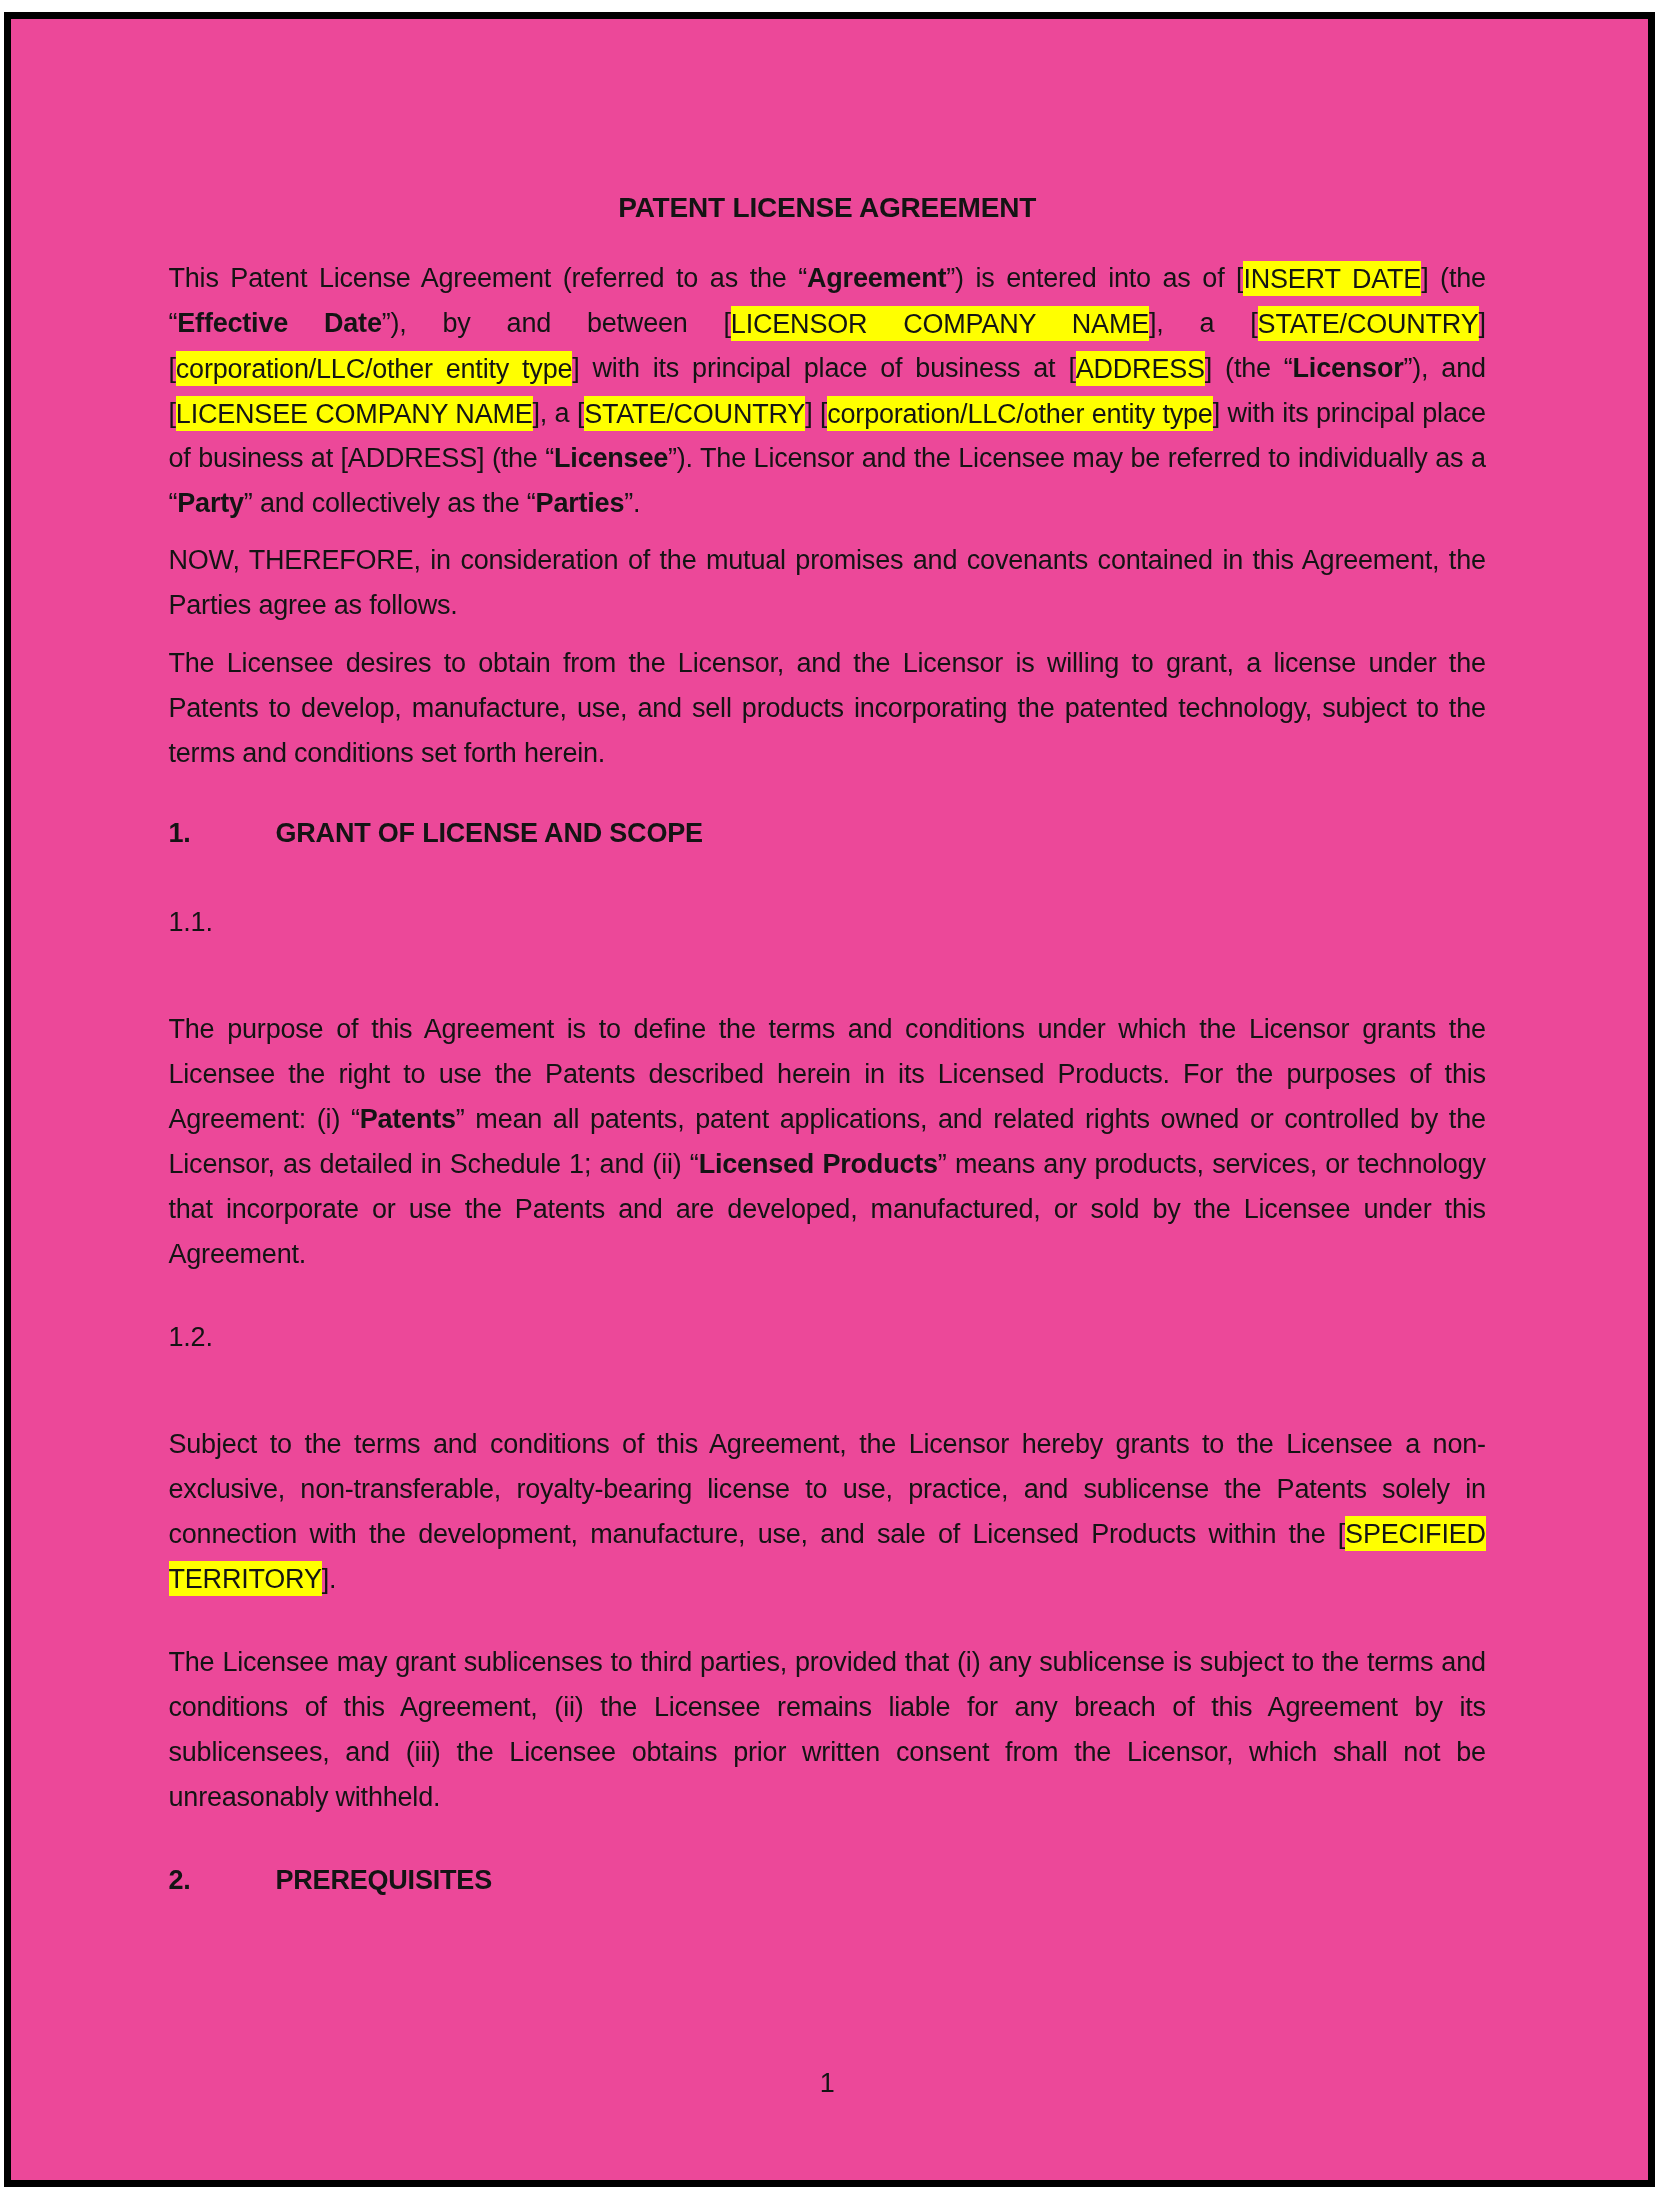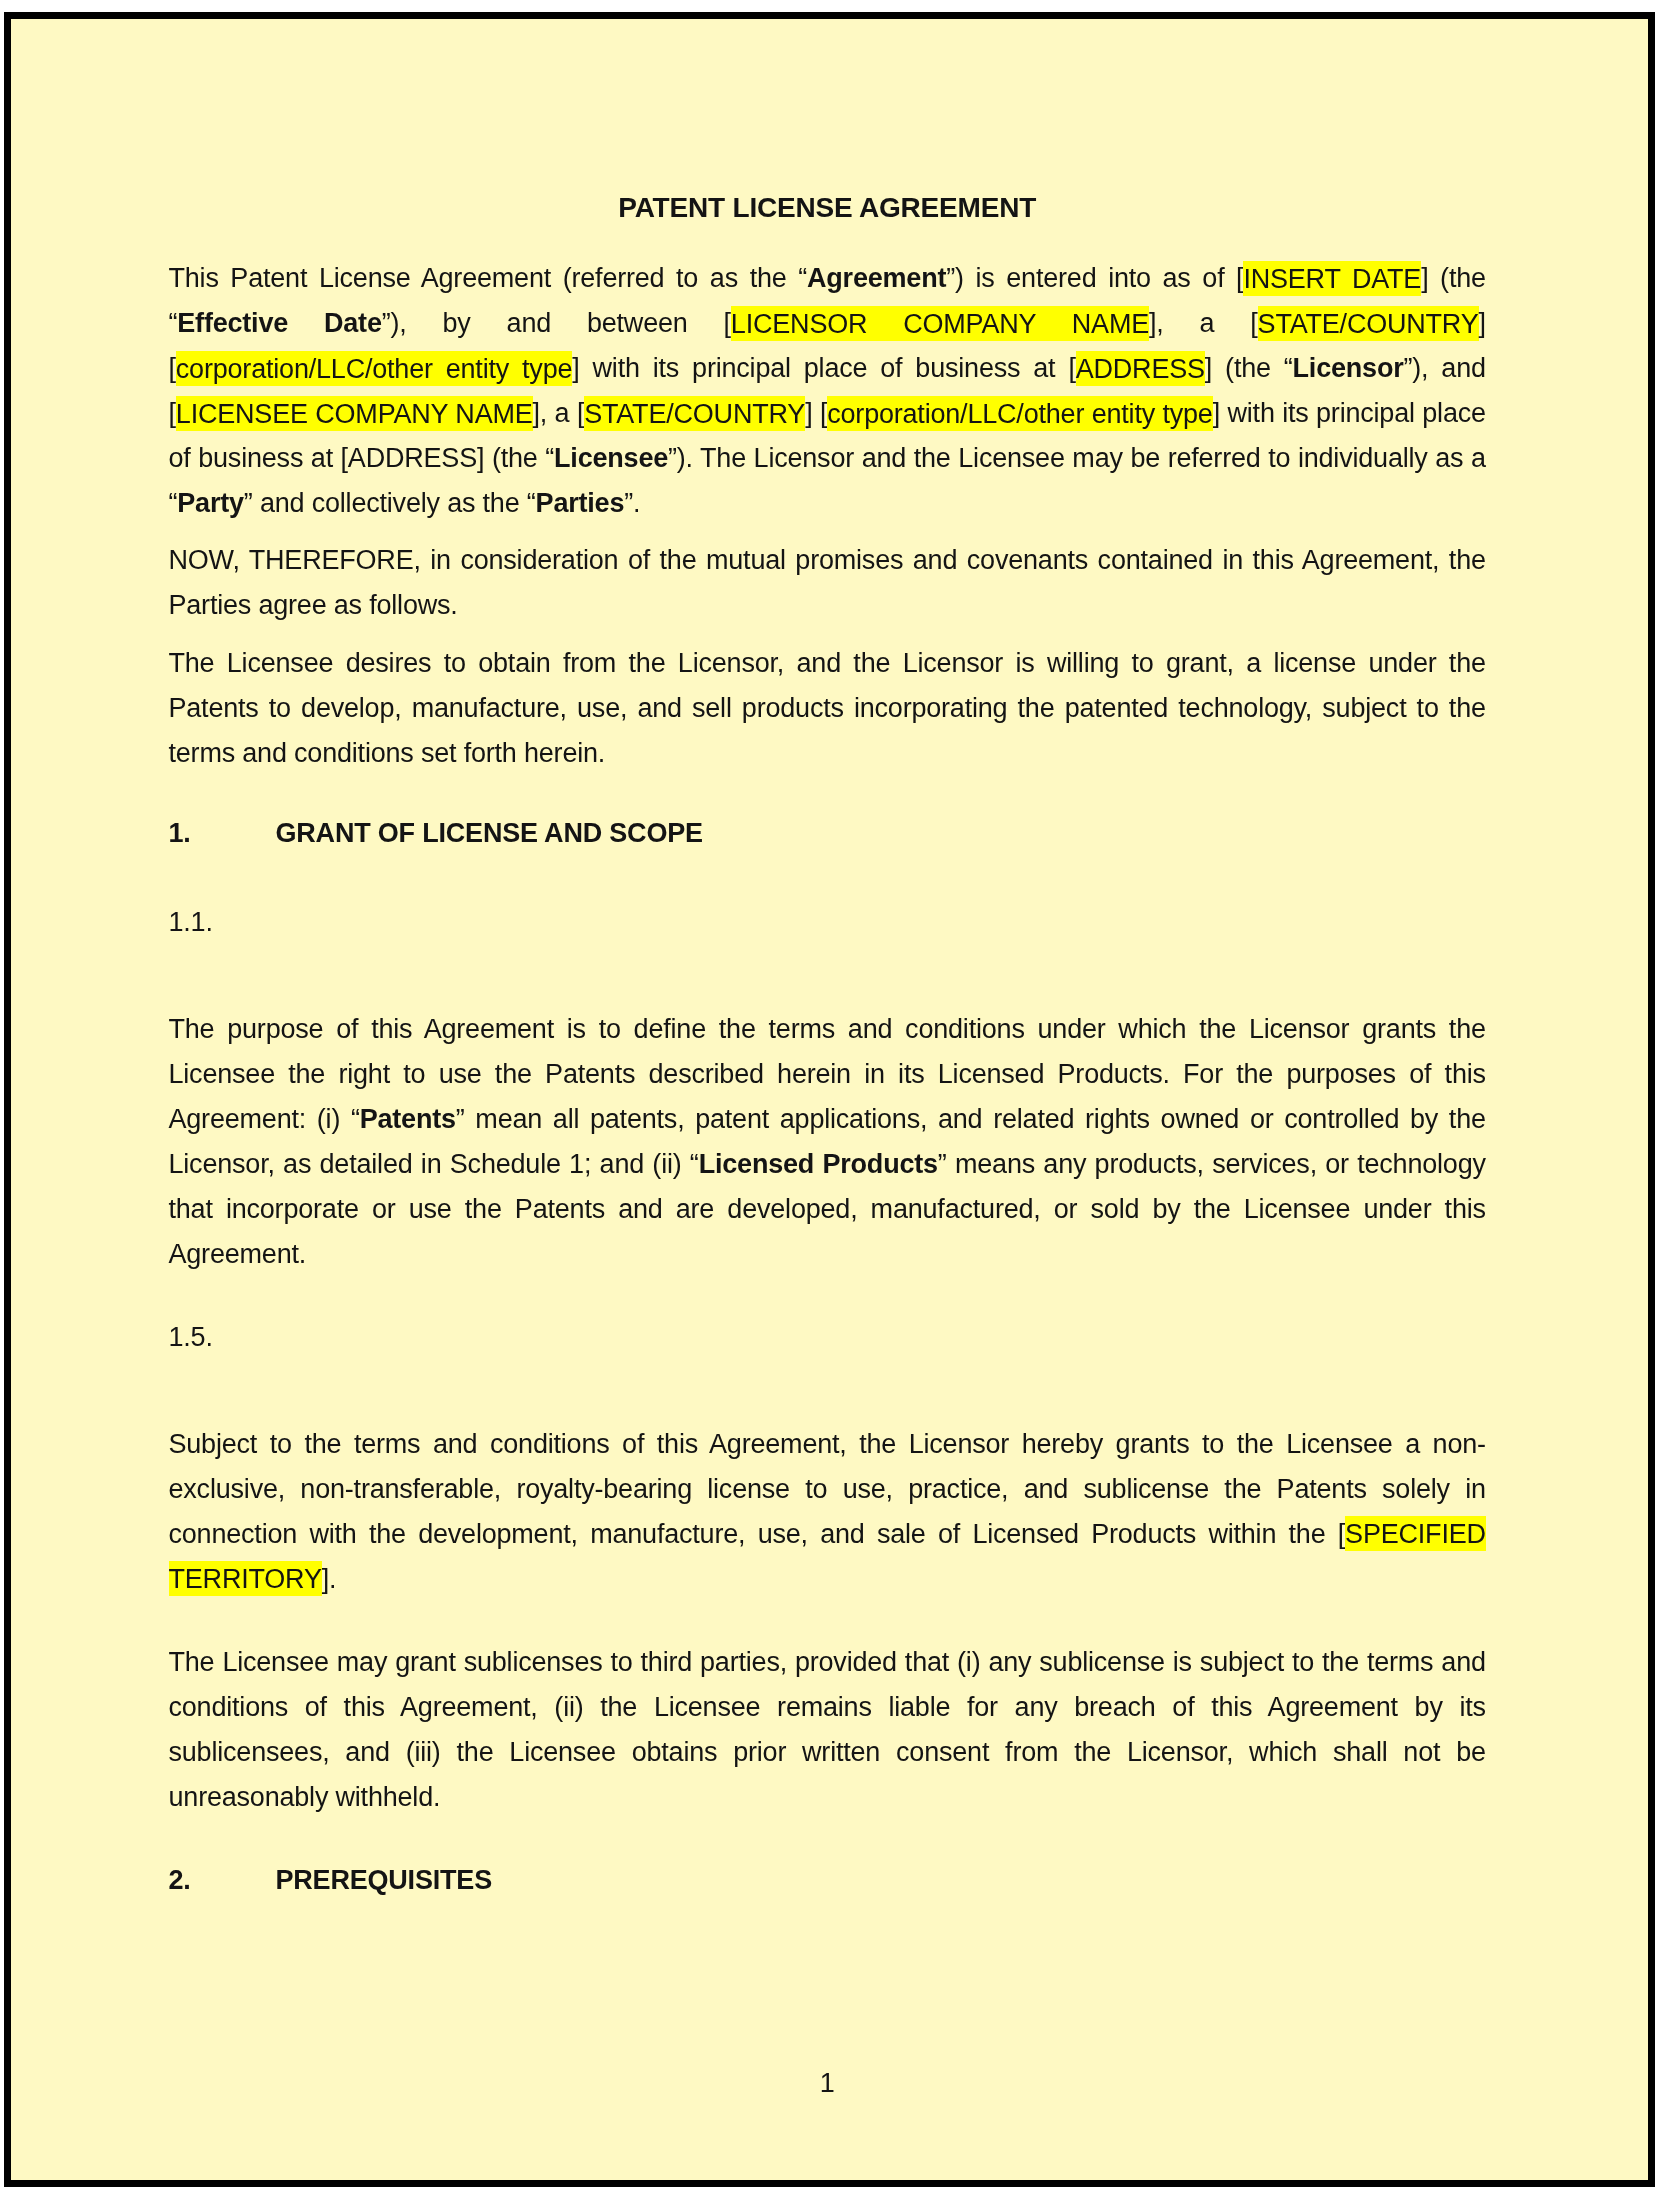--- a/index.html
+++ b/index.html
@@ -3,21 +3,21 @@
 <meta charset="utf-8">
 <style>
   :root { --hl: #ffff00; }
   * { margin:0; padding:0; box-sizing:border-box; }
   html,body { width:1660px; height:2201px; background:#ffffff; overflow:hidden; }
   body { font-family:"Liberation Sans","DejaVu Sans",sans-serif; color:#141414; }
 
   .frame {
     position:absolute; left:3.5px; top:12.2px; right:5.2px; bottom:14px;
     border:7.9px solid #000;
-    background:#fef9c3;
+    background:#ec4899;
   }
 
   .content {
     position:absolute; left:158px; right:162px; top:0; bottom:0;
     padding-top:166px;
     font-size:27px; line-height:45px; letter-spacing:-0.2px;
   }
 
   .doc-title {
     text-align:center; font-weight:700; font-size:28px; line-height:45px;
@@ -55,21 +55,21 @@
       <span class="num">1.</span>
       <span class="body">GRANT OF LICENSE AND SCOPE</span>
     </div>
 
     <div class="item">
       <span class="num">1.1.</span>
       <span class="body"><span>The purpose of this Agreement is to define the terms and conditions under which the Licensor grants the Licensee the right to use the Patents described herein in its Licensed Products. For the purposes of this Agreement: (i) “</span><span class="b">Patents</span><span>” mean all patents, patent applications, and related rights owned or controlled by the Licensor, as detailed in Schedule 1; and (ii) “</span><span class="b">Licensed Products</span><span>” means any products, services, or technology that incorporate or use the Patents and are developed, manufactured, or sold by the Licensee under this Agreement.</span></span>
     </div>
 
     <div class="item">
-      <span class="num">1.5.</span>
+      <span class="num">1.2.</span>
       <span class="body"><span>Subject to the terms and conditions of this Agreement, the Licensor hereby grants to the Licensee a non-exclusive, non-transferable, royalty-bearing license to use, practice, and sublicense the Patents solely in connection with the development, manufacture, use, and sale of Licensed Products within the [</span><span class="hl">SPECIFIED TERRITORY</span><span>].</span></span>
     </div>
 
     <div class="item">
       <span class="body"><span>The Licensee may grant sublicenses to third parties, provided that (i) any sublicense is subject to the terms and conditions of this Agreement, (ii) the Licensee remains liable for any breach of this Agreement by its sublicensees, and (iii) the Licensee obtains prior written consent from the Licensor, which shall not be unreasonably withheld.</span></span>
     </div>
 
     <div class="sec-heading">
       <span class="num">2.</span>
       <span class="body">PREREQUISITES</span>

